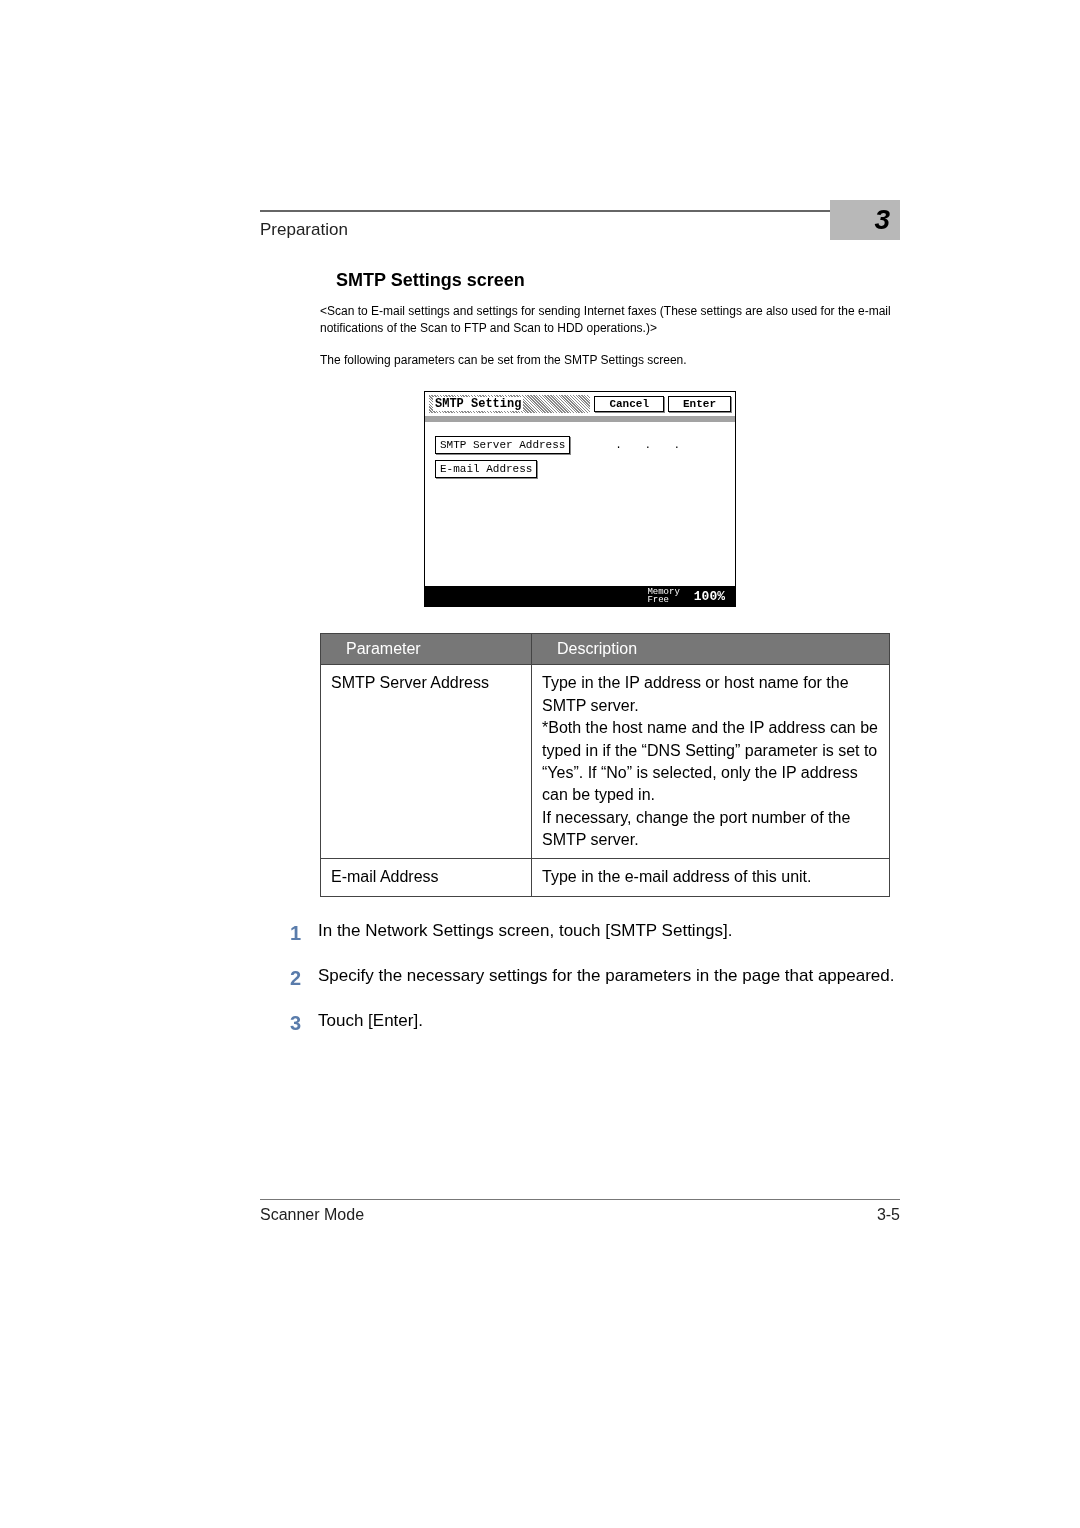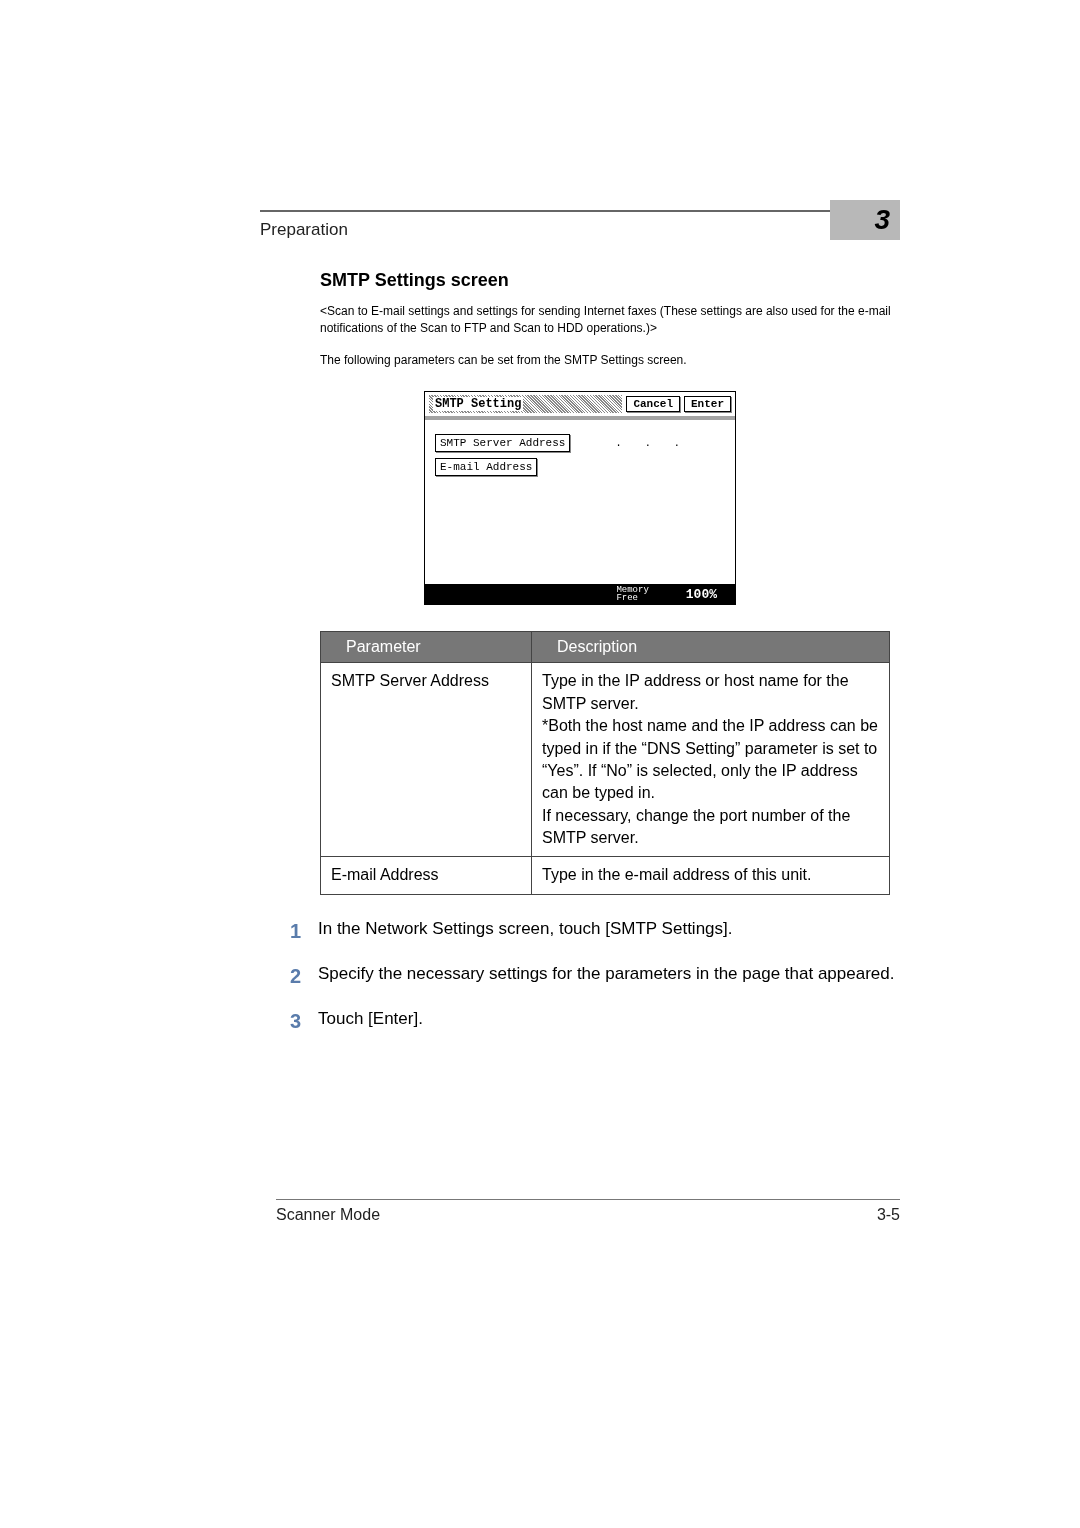--- a/index.html
+++ b/index.html
@@ -49,57 +49,57 @@
     font-style: italic;
     color: #000;
   }
   .content {
     margin-top: 70px;
   }
   .heading {
     font-weight: bold;
     font-size: 18px;
     margin-bottom: 12px;
-    margin-left: 60px;
+    margin-left: 76px;
   }
   .body-text {
     font-size: 12px;
     line-height: 1.45;
     margin-bottom: 14px;
     margin-left: 60px;
   }
   .screenshot {
     width: 310px;
     margin: 22px auto 26px auto;
     border: 1px solid #000;
     font-family: "Courier New", monospace;
     font-size: 12px;
   }
   .ss-titlebar {
     display: flex;
     align-items: center;
     padding: 3px 4px;
-    border-bottom: 4px solid #a3a3a3;
+    border-bottom: 6px solid #a3a3a3;
     background: #fff;
     gap: 4px;
   }
   .ss-title {
     flex: 1;
     background: repeating-linear-gradient(45deg, #888, #888 1px, #fff 1px, #fff 2px);
     padding: 2px 4px;
     font-weight: bold;
     color: #000;
   }
   .ss-title span {
     background: #fff;
     padding: 0 2px;
   }
   .ss-btn {
     border: 1px solid #000;
-    padding: 1px 6px;
+    padding: 1px 14px;
     background: #fff;
     font-weight: bold;
     box-shadow: 1px 1px 0 #888;
     font-size: 11px;
   }
   .ss-body {
     padding: 14px 10px 10px 10px;
     min-height: 140px;
   }
   .ss-field {
@@ -121,23 +121,22 @@
     font-size: 11px;
     letter-spacing: 8px;
     text-align: center;
   }
   .ss-footer {
     background: #000;
     color: #fff;
     display: flex;
     justify-content: flex-end;
     align-items: center;
-    padding: 2px 18px;
+    padding: 2px 10px;
     font-size: 10px;
-    gap: 23px;
   }
   .ss-footer .mem-small {
     font-size: 9px;
     line-height: 0.9;
   }
   .ss-footer .mem-big {
     font-size: 13px;
     font-weight: bold;
     margin-left: 14px;
   }
@@ -178,21 +177,21 @@
     color: #5a7cab;
     font-weight: bold;
     font-size: 20px;
   }
   .step-text {
     flex: 1;
   }
   .footer {
     position: absolute;
     bottom: 120px;
-    left: 276px;
+    left: 260px;
     right: 180px;
     border-top: 1px solid #777;
     padding-top: 6px;
     display: flex;
     justify-content: space-between;
     font-size: 16px;
     color: #222;
   }
 </style>
 </head>

